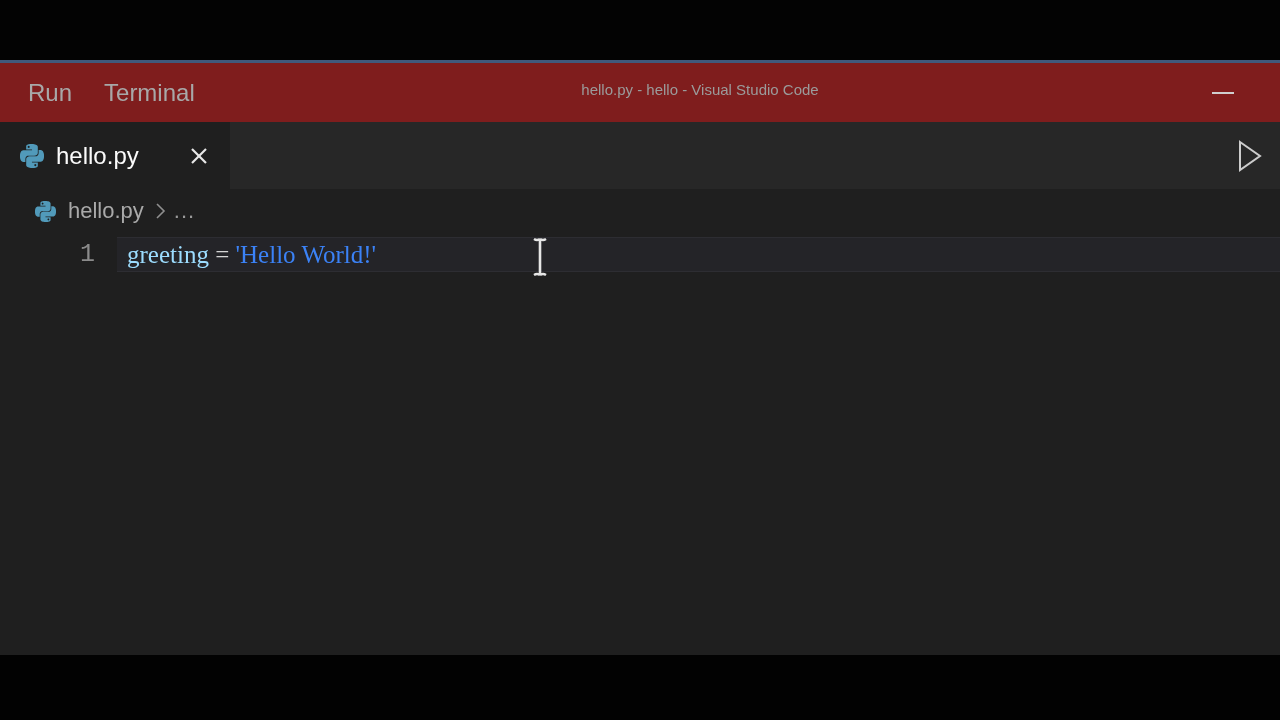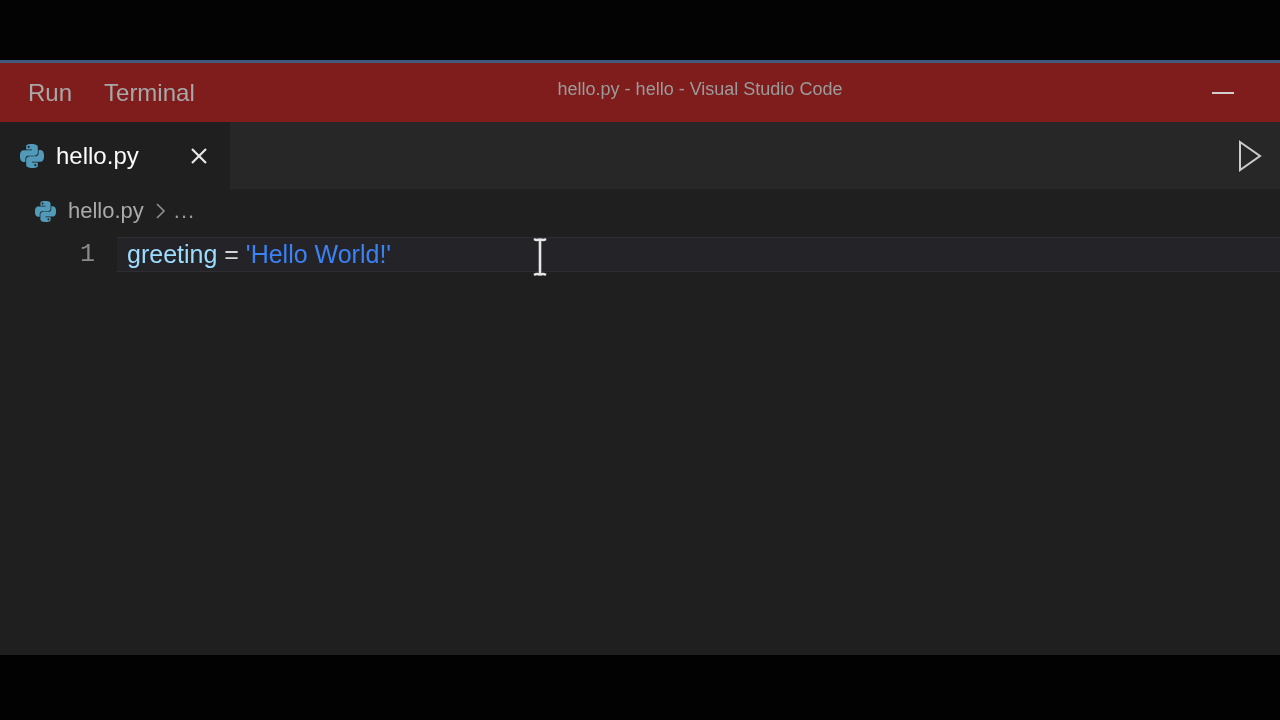--- a/index.html
+++ b/index.html
@@ -16,21 +16,21 @@
   
   .titlebar{position:absolute;left:0;top:63px;width:1280px;height:59px;background:#7f1d1d;}
   .menubar{position:absolute;left:28px;top:0;height:59px;display:flex;align-items:center;gap:0;}
   .menu-item{
     color:#a8a8a8;font-size:24px;padding:0 16px;height:100%;
     display:flex;align-items:center;cursor:default;
   }
   .menu-item:first-child{padding-left:0;}
   .window-title{
     position:absolute;left:700px;top:0;height:52px;transform:translateX(-50%);
-    display:flex;align-items:center;color:#9b9b9b;font-size:18px;white-space:nowrap;
+    display:flex;align-items:center;color:#9b9b9b;font-size:15px;white-space:nowrap;
   }
   .win-controls{position:absolute;right:34px;top:0;height:59px;display:flex;align-items:center;}
   .minimize-btn{width:46px;height:59px;display:flex;align-items:center;justify-content:center;}
   .minimize-glyph{display:block;width:22px;height:0;border-top:2px solid #cfcfcf;}
   
   .tabstrip{position:absolute;left:0;top:122px;width:1280px;height:67px;background:#272727;}
   .tab{
     position:absolute;left:0;top:0;width:230px;height:67px;background:#1f1f1f;
     display:flex;align-items:center;
   }
@@ -61,21 +61,21 @@
     background:#242428;border-top:1px solid #2d2d32;border-bottom:1px solid #2d2d32;
     box-sizing:border-box;
   }
   .gutter{
     position:absolute;left:0;top:0;width:95px;height:35px;
     display:flex;align-items:center;justify-content:flex-end;
     color:#8b8b8b;font-family:"Liberation Mono","DejaVu Sans Mono",monospace;font-size:25px;
   }
   .code-text{
     position:absolute;left:127px;top:0;height:35px;display:flex;align-items:center;
-    font-family:Liberation Sans, sans-serif;font-size:25px;
+    font-family:Liberation Serif, serif;font-size:25px;
     white-space:pre;
   }
   
   .ibeam{position:absolute;left:526px;top:236px;width:28px;height:42px;}
 </style>
 </head>
 <body>
 
 <div class="screen">
 

